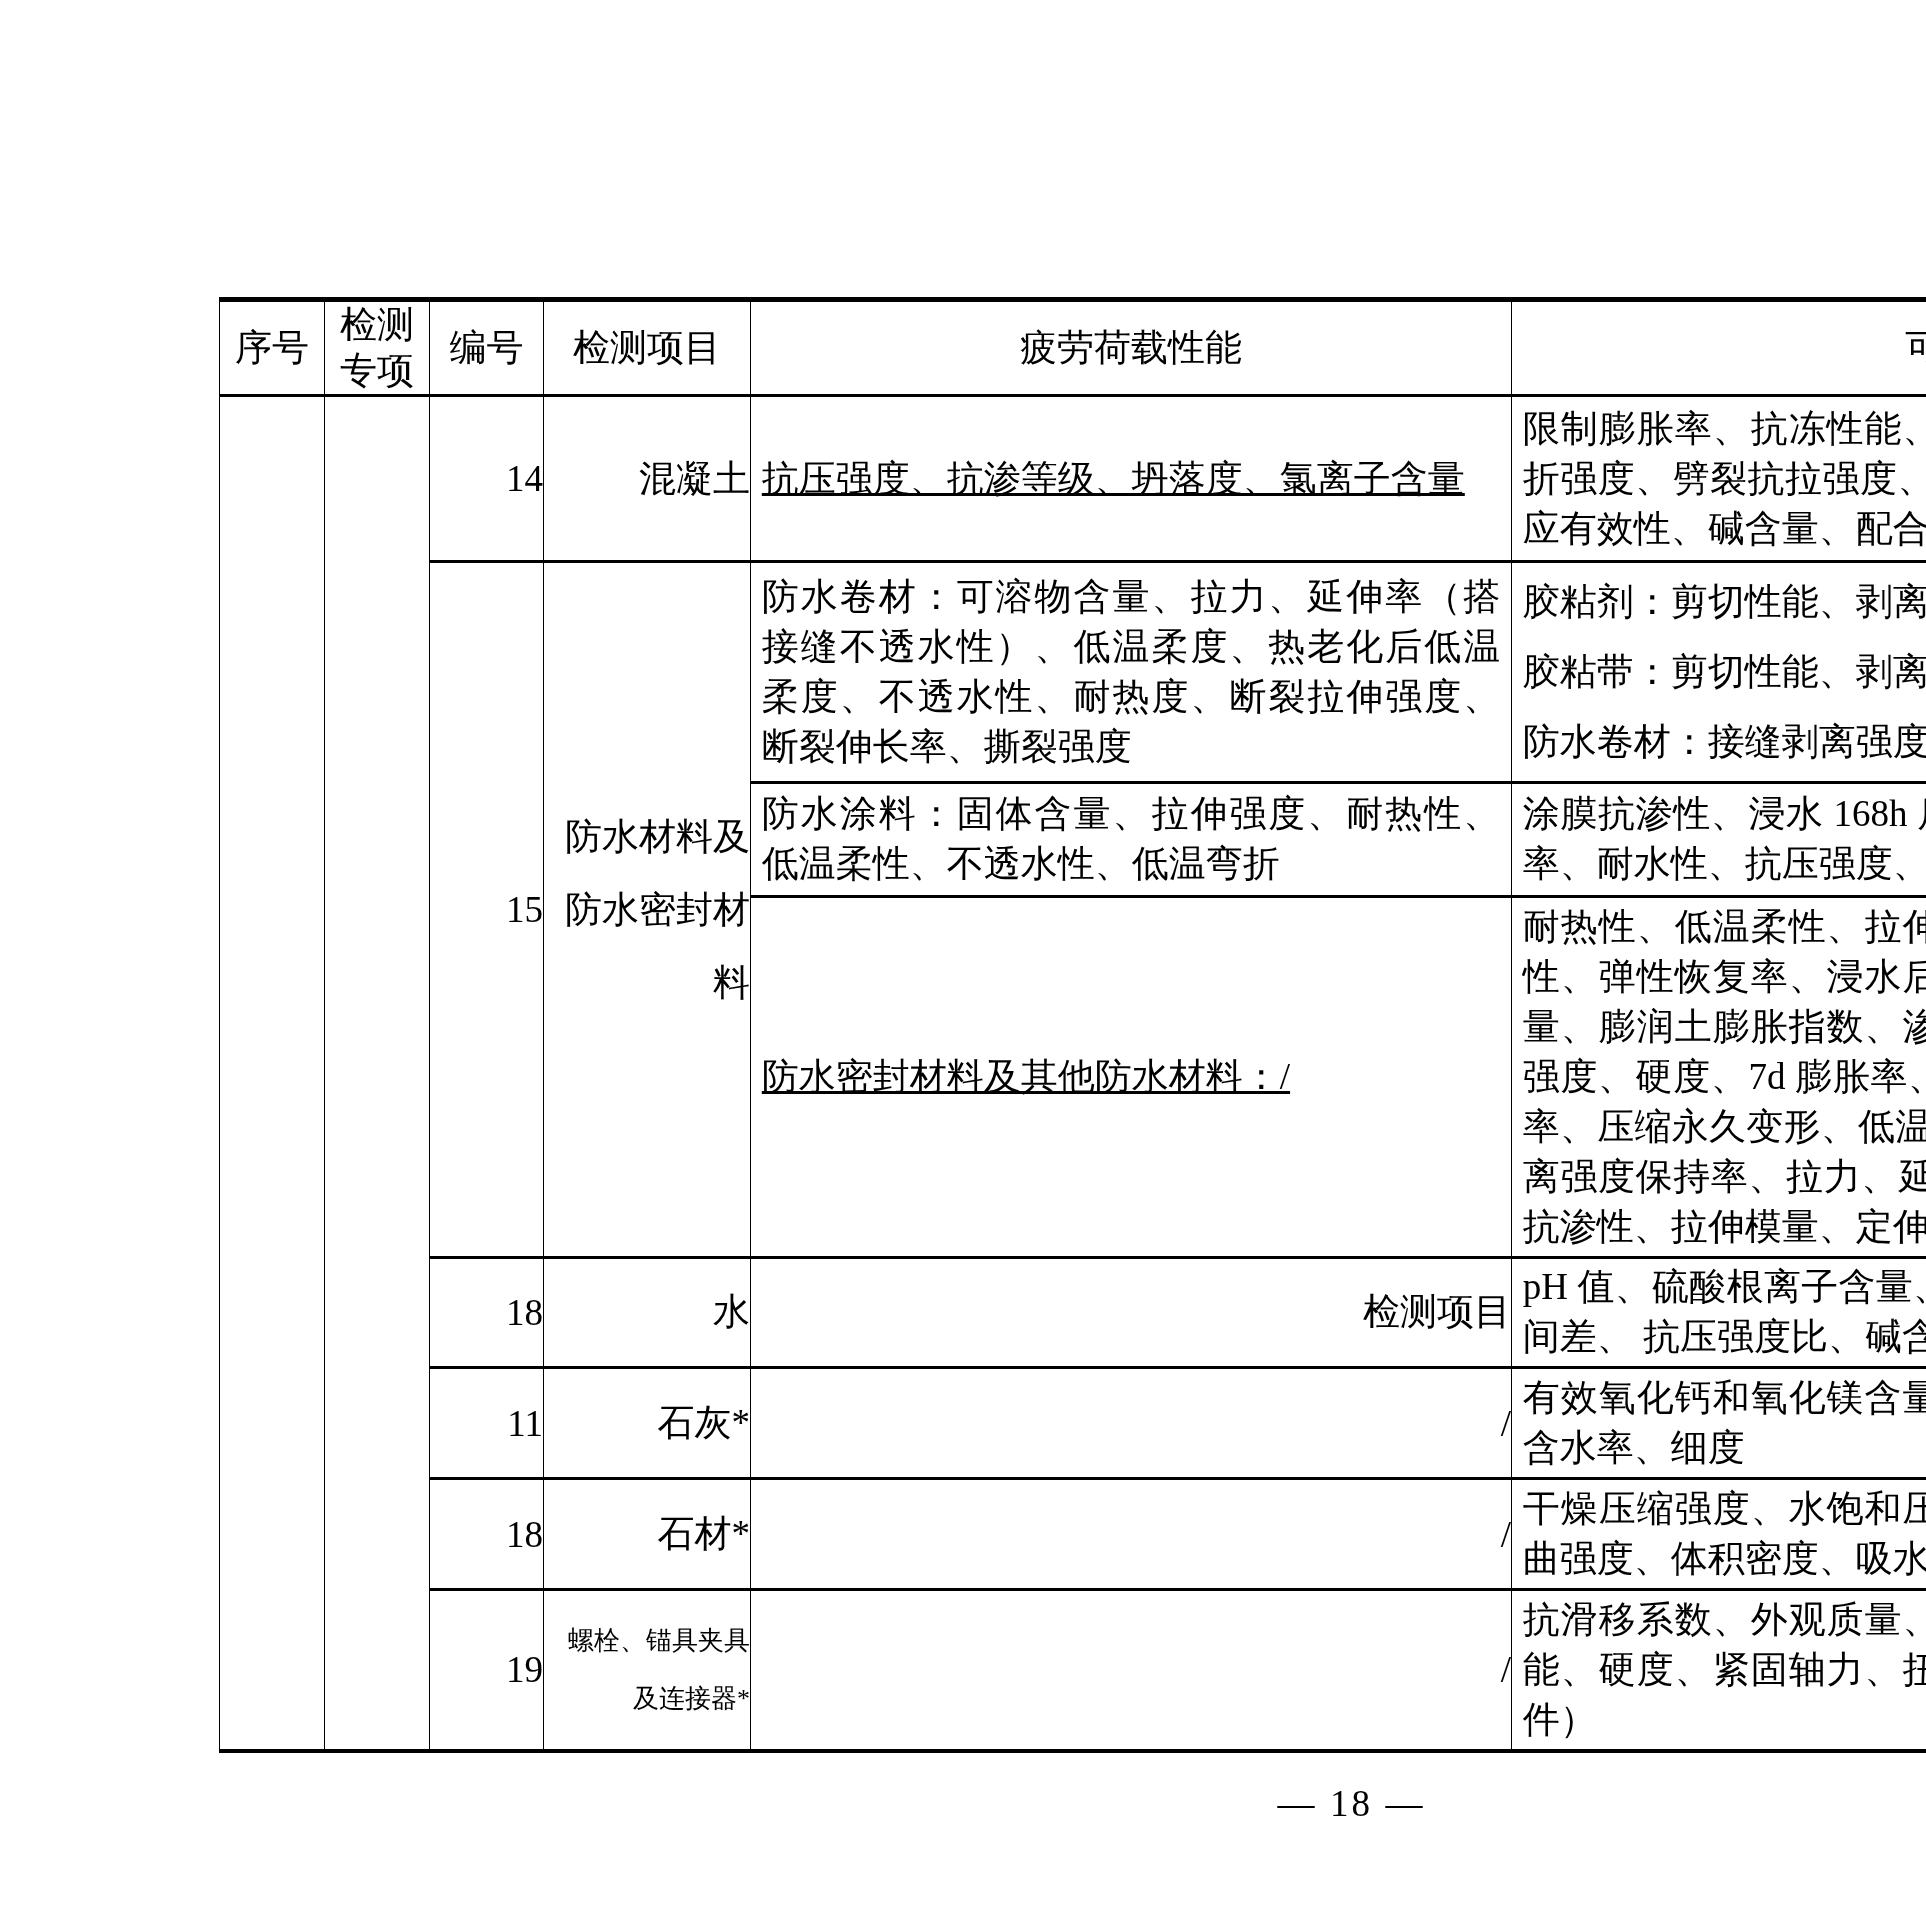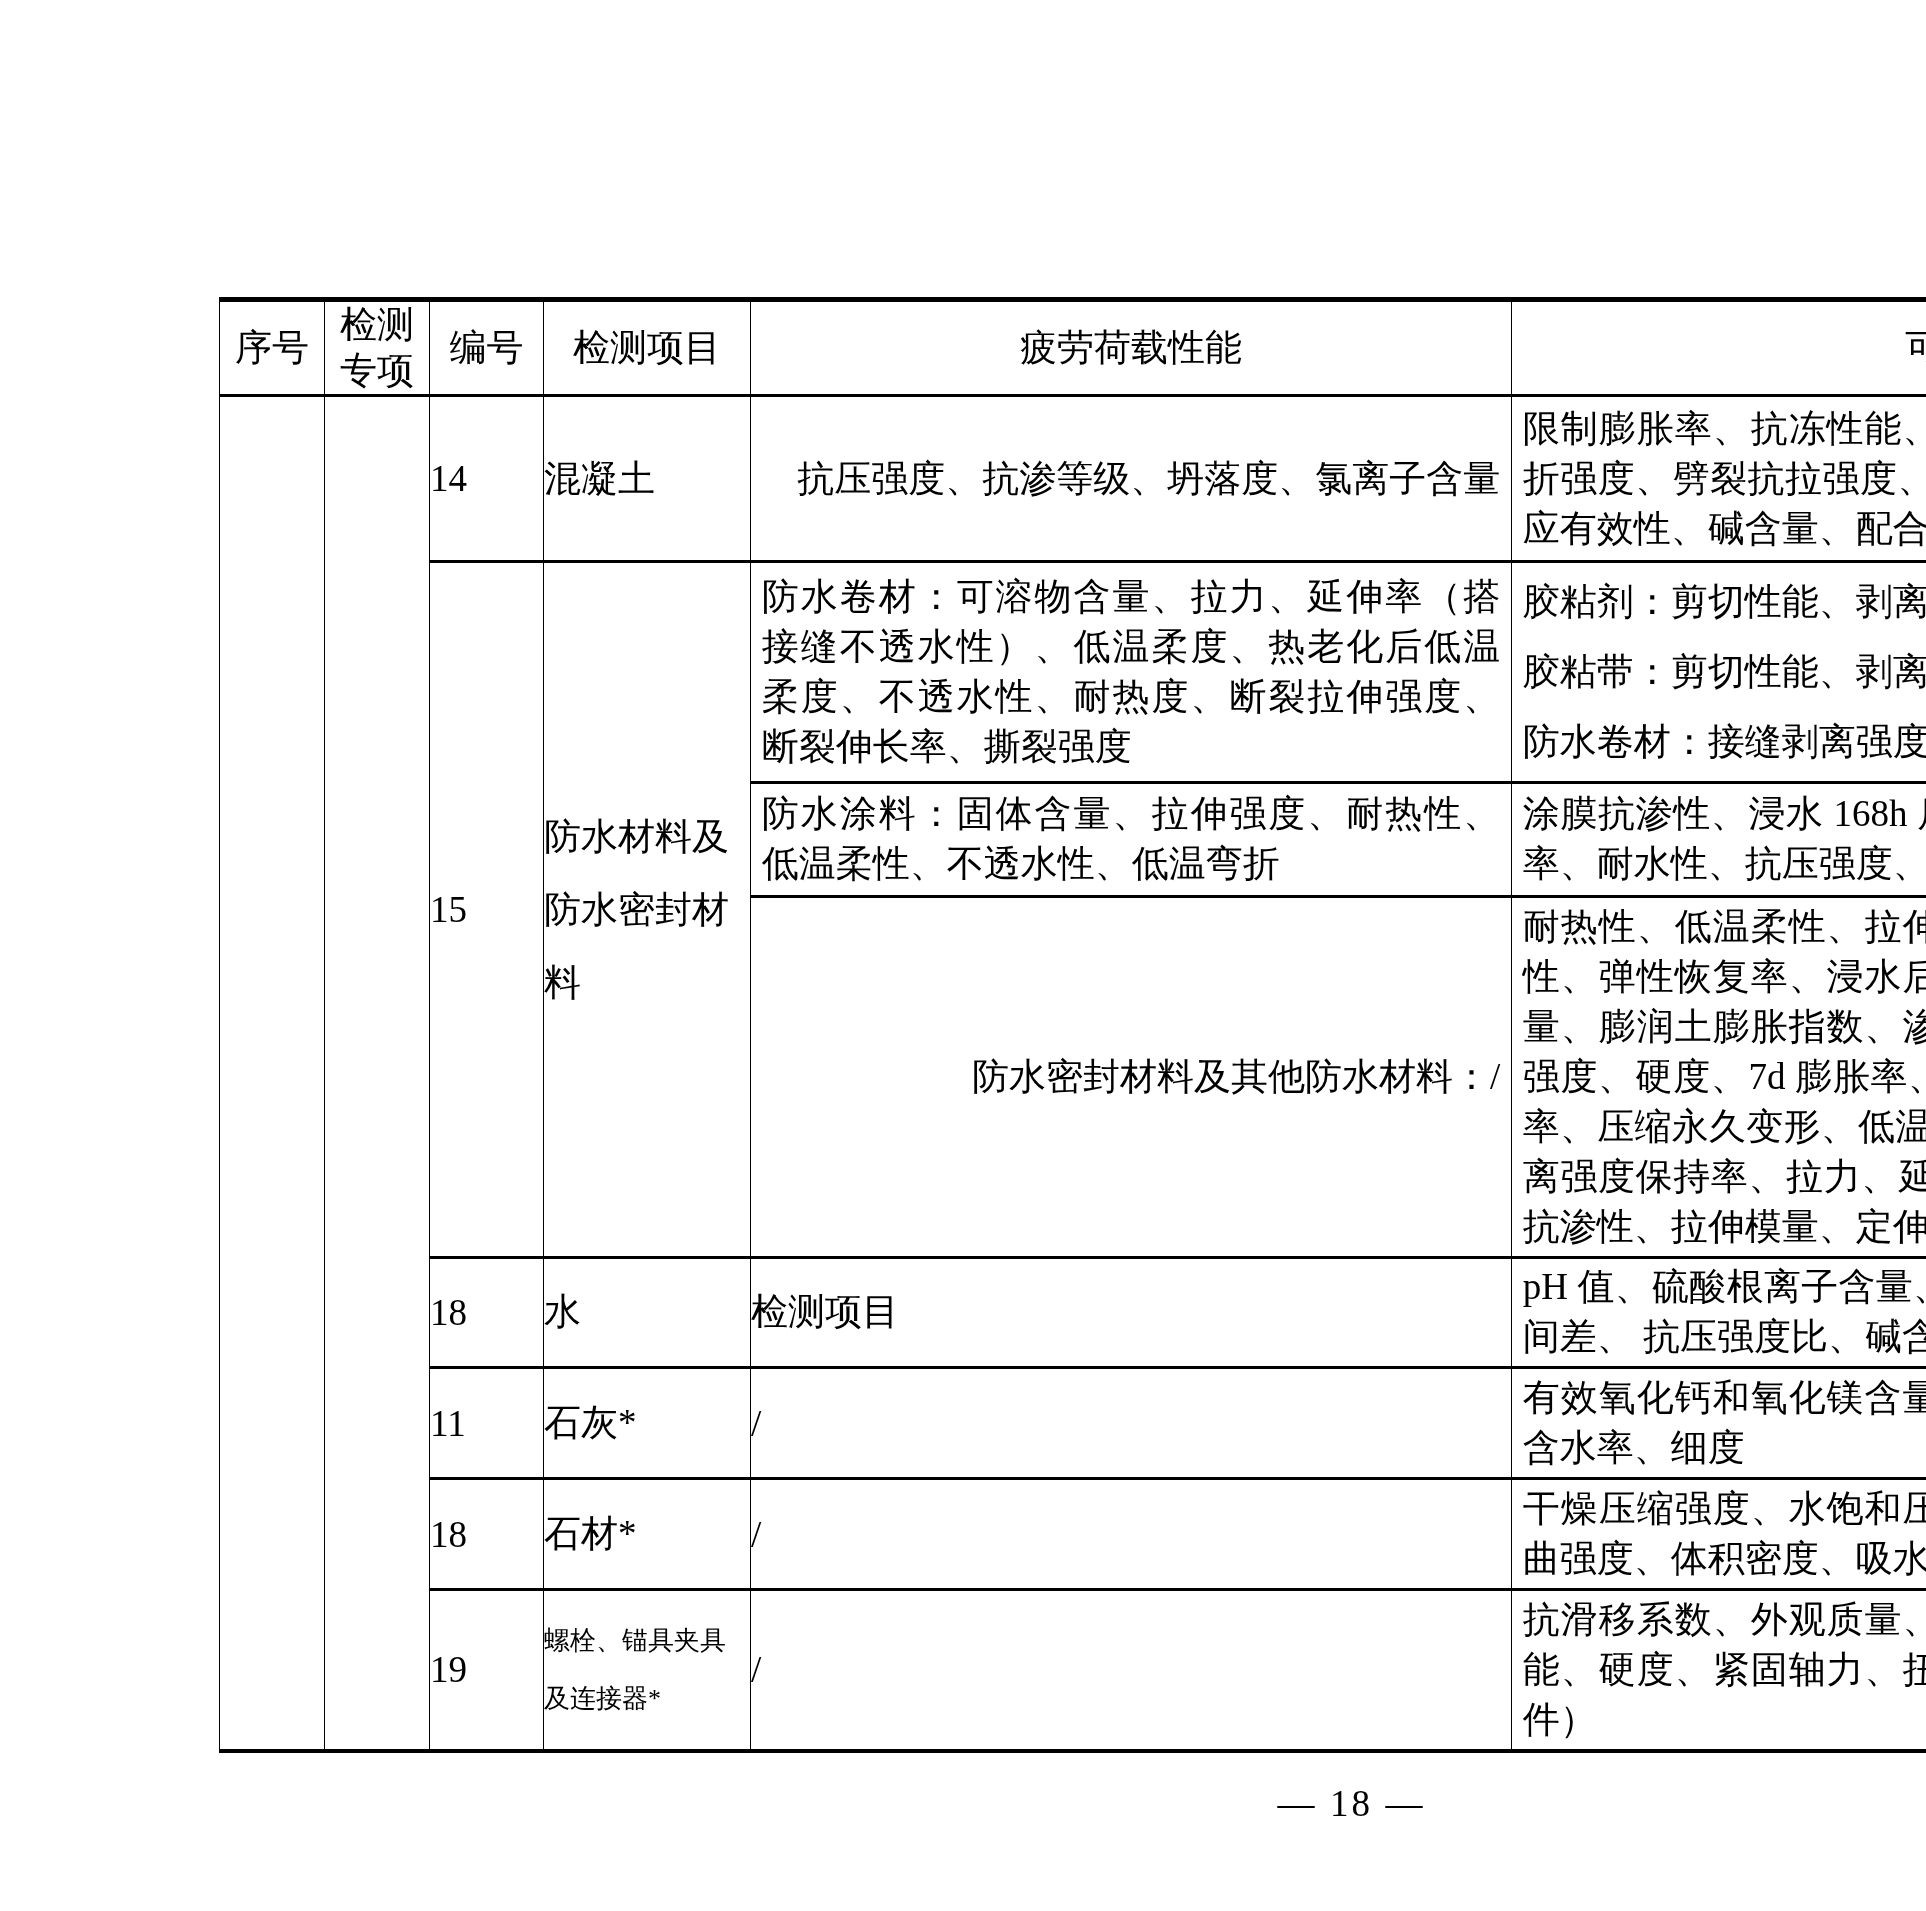--- a/index.html
+++ b/index.html
@@ -33,22 +33,22 @@
   td, th {
     border: 1.5px solid #000;
     border-top-width: 3.9px;
     border-bottom-width: 3.9px;
     vertical-align: middle;
     padding: 0;
     font-weight: normal;
     overflow: hidden;
   }
   th { line-height: 46px; text-align: center; }
-  td.c { text-align: left; }
-  td.l { text-align: right;    padding: 3.9px 10.8px; line-height: 50px; }
+  td.c { text-align: right; }
+  td.l { text-align: left;    padding: 3.9px 10.8px; line-height: 50px; text-decoration: underline; }
   td.j { text-align: justify; padding: 3.9px 10.8px; line-height: 50px; }
   td.spread { padding: 3.9px 10.8px; }
   td.spread div { line-height: 70px; text-align: left; }
   td.item15 { line-height: 73px; }
   td.item19 { font-size: 26px; line-height: 58px; }
   tr.hrow  { height: 96px; }
   tr.r14   { height: 166px; }
   tr.r15a  { height: 210px; }
   tr.r15b  { height: 114px; }
   tr.r15c  { height: 358px; }

